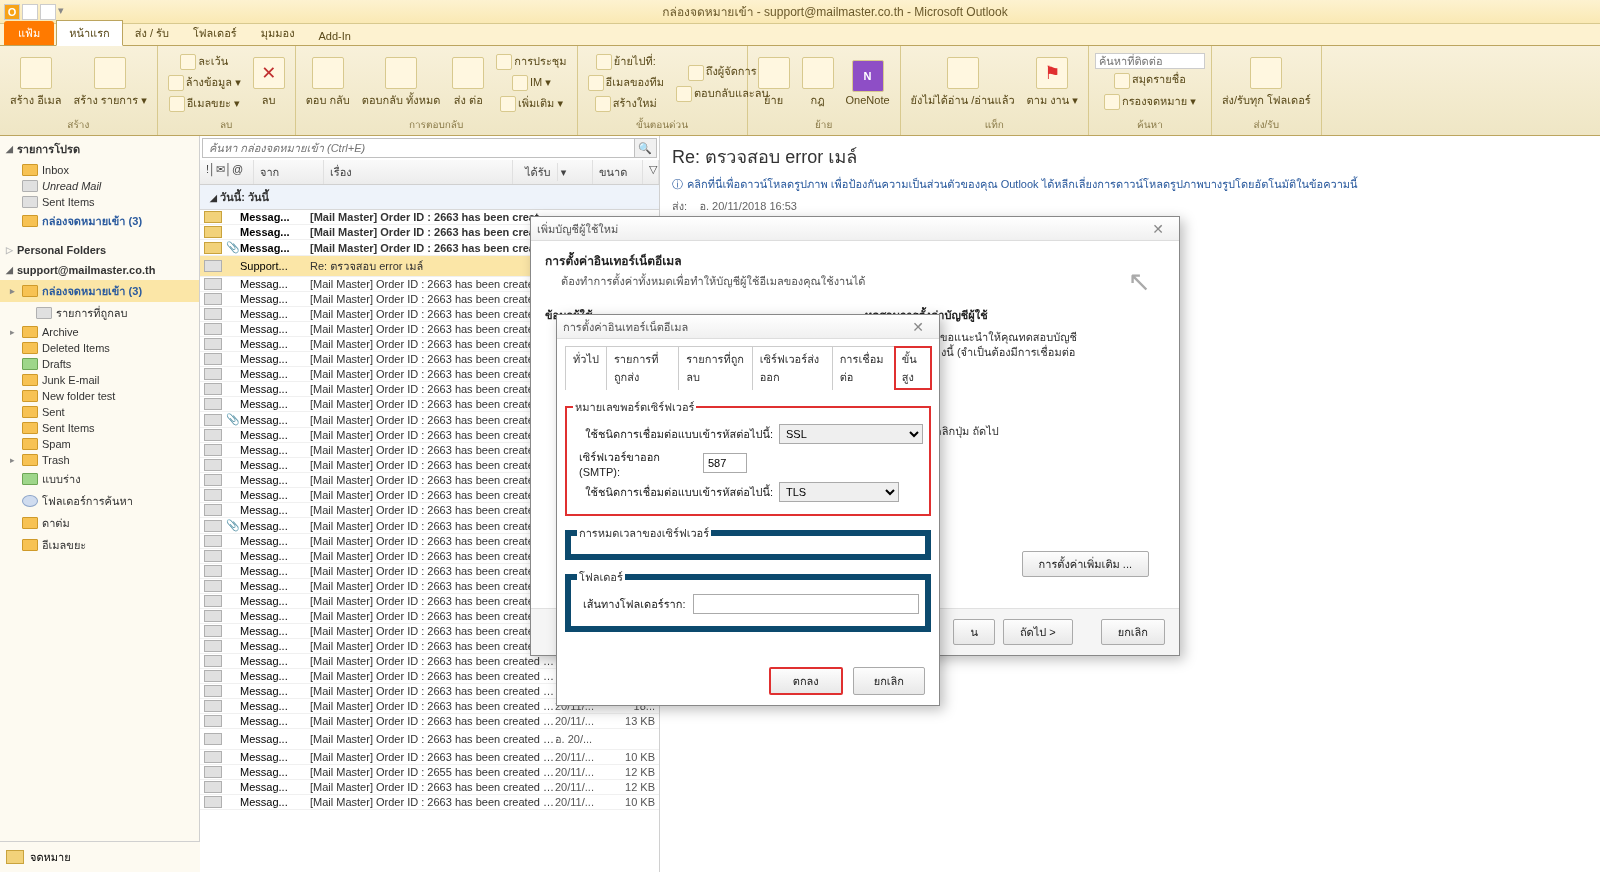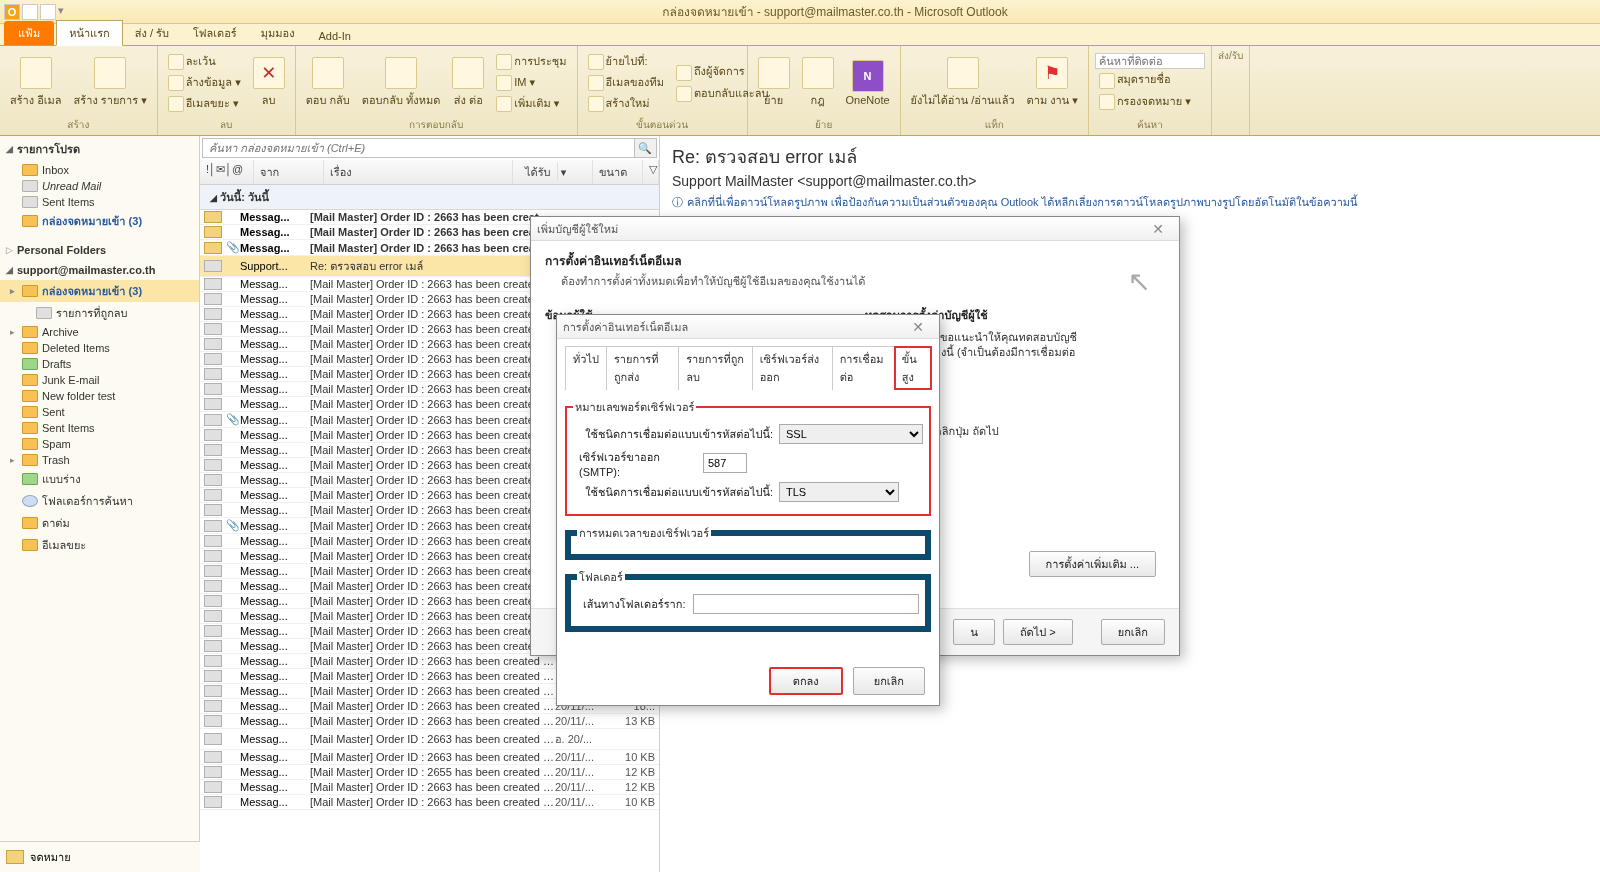--- a/index.html
+++ b/index.html
@@ -19,21 +19,21 @@
 
 
 .ribbon { height: 90px; background: linear-gradient(#f8f1da,#efe6c5); border-bottom: 1px solid #bca55f; display: flex; }
 .ribgroup { border-right: 1px solid #d8c98e; padding: 2px 6px; display: flex; flex-direction: column; justify-content: space-between; }
 .ribgroup .items { display: flex; gap: 4px; flex: 1; align-items: center; }
 .ribgroup .gname { text-align: center; color: #8a7a48; font-size: 10px; padding-bottom: 1px; }
 .ribbtn { text-align: center; color: #5a4a1a; padding: 2px 4px; cursor: pointer; }
 .ribbtn .ico { width: 32px; height: 32px; margin: 0 auto 2px; background: #fff7e0; border: 1px solid #d8c98e; border-radius: 2px; }
 .ribbtn.small .ico { width: 16px; height: 16px; display: inline-block; margin: 0 2px 0 0; vertical-align: middle; }
 .ribbtn.small { display: block; text-align: left; white-space: nowrap; line-height: 16px; }
-.ribstack { display: flex; flex-direction: column; justify-content: center; gap: 0; }
+.ribstack { display: flex; flex-direction: column; justify-content: center; gap: 0; align-items: center; }
 
 
 .main { display: flex; height: 736px; }
 .navpane { width: 200px; border-right: 1px solid #d0d0d0; background: #fdfaf1; overflow-y: auto; }
 .navhead { display: flex; align-items: center; padding: 4px 6px; font-weight: 600; color: #333; cursor: pointer; }
 .navhead .tri { margin-right: 4px; font-size: 9px; color: #666; }
 .navitem { display: flex; align-items: center; padding: 2px 6px 2px 22px; color: #333; cursor: pointer; }
 .navitem.sub { padding-left: 36px; }
 .navitem.sel { background: #fbe6a7; }
 .navitem.bold { font-weight: 600; color: #2a5a9e; }
@@ -100,21 +100,21 @@
 .dlg2 .row { display: flex; align-items: center; margin: 4px 0; gap: 6px; }
 .dlg2 .row label { text-align: right; color: #222; }
 .dlg2 .row .lab-r { width: 200px; }
 .dlg2 input[type=text] { border: 1px solid #aaa; padding: 2px 4px; height: 20px; }
 .dlg2 select { border: 1px solid #aaa; padding: 1px 2px; height: 20px; }
 .dlg2 .sliderwrap { display: flex; align-items: center; gap: 8px; margin-left: 12px; }
 .dlg2 .slider { width: 60px; }
 .dlg2 .ftr2 { position: absolute; bottom: 10px; right: 14px; display: flex; gap: 10px; }
 .dlg2 .okred { border: 2px solid #e03030; padding: 3px 22px; }
 
-.dlg1 .extrabtn { position: absolute; right: 23px; bottom: 78px; margin-left: 8px; }
+.dlg1 .extrabtn { position: absolute; right: 30px; bottom: 78px; margin-left: 8px; }
 
 
 </style>
 </head>
 <body>
 
 <div class="titlebar">
   <div class="qat">
     <span style="background:#f7a318;color:#fff;text-align:center;font-weight:bold;line-height:14px">O</span>
     <span></span>
@@ -212,20 +212,24 @@
     <div class="ribstack">
       <div><input type="text" style="width: 110px; border: 1px solid rgb(204, 204, 204); padding: 1px 3px;" placeholder="ค้นหาที่ติดต่อ"></div>
       <div class="ribbtn small"><span class="ico"></span><span>สมุดรายชื่อ</span></div>
       <div class="ribbtn small"><span class="ico"></span><span>กรองจดหมาย ▾</span></div>
     </div>
   </div>
       <div class="gname">ค้นหา</div>
     </div>
 
   <div class="ribgroup">
+      <div class="items">
+    <div class="ribbtn"><div class="ico"></div><span>ส่ง/รับทุก
+โฟลเดอร์</span></div>
+  </div>
       <div class="gname">ส่ง/รับ</div>
     </div>
 </div>
 
 <div class="main">
 
   <div class="navpane">
     <div class="navhead">
         <span class="tri">◢</span>
         <span>รายการโปรด</span>
@@ -653,21 +657,20 @@
           <span class="from">Messag...</span>
           <span class="subj">[Mail Master] Order ID : 2663 has been created s...</span>
           <span class="date">20/11/...</span>
           <span class="size">10 KB</span>
         </div>
       </div>
   </div>
 
   <div class="readpane">
     <div class="subj">Re: ตรวจสอบ error เมล์</div>
-    <div class="from">Support MailMaster &lt;support@mailmaster.co.th&gt;</div>
     <div class="info">
       <span style="color:#2a5a9e">ⓘ</span>
       <span>คลิกที่นี่เพื่อดาวน์โหลดรูปภาพ เพื่อป้องกันความเป็นส่วนตัวของคุณ Outlook ได้หลีกเลี่ยงการดาวน์โหลดรูปภาพบางรูปโดยอัตโนมัติในข้อความนี้</span>
     </div>
     <div class="meta">
       <span>ส่ง:</span>&nbsp;&nbsp;&nbsp;&nbsp;<span>อ. 20/11/2018 16:53</span>
     </div>
   </div>
 </div>
 

